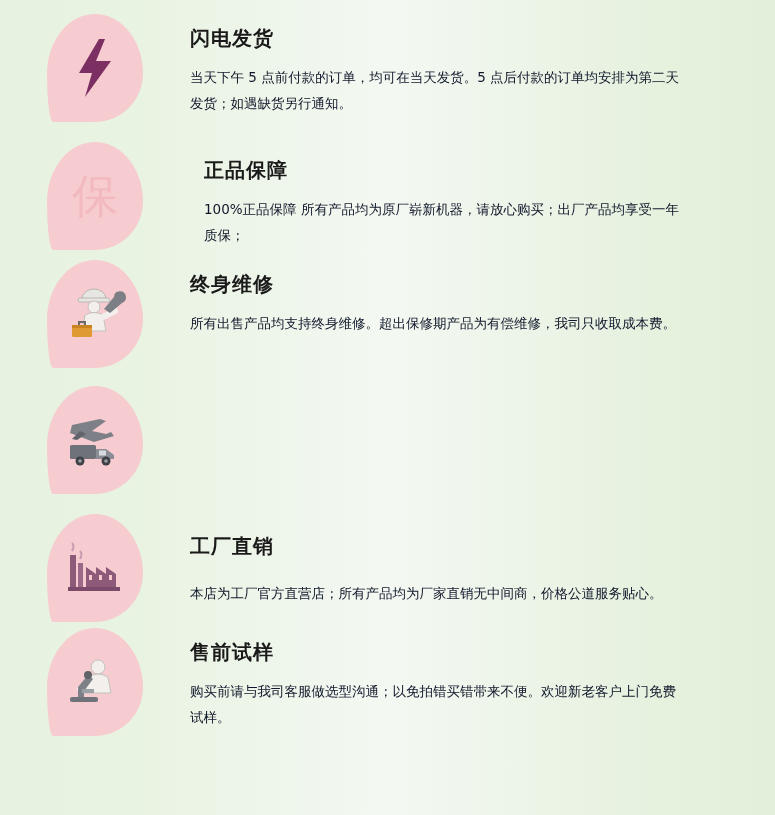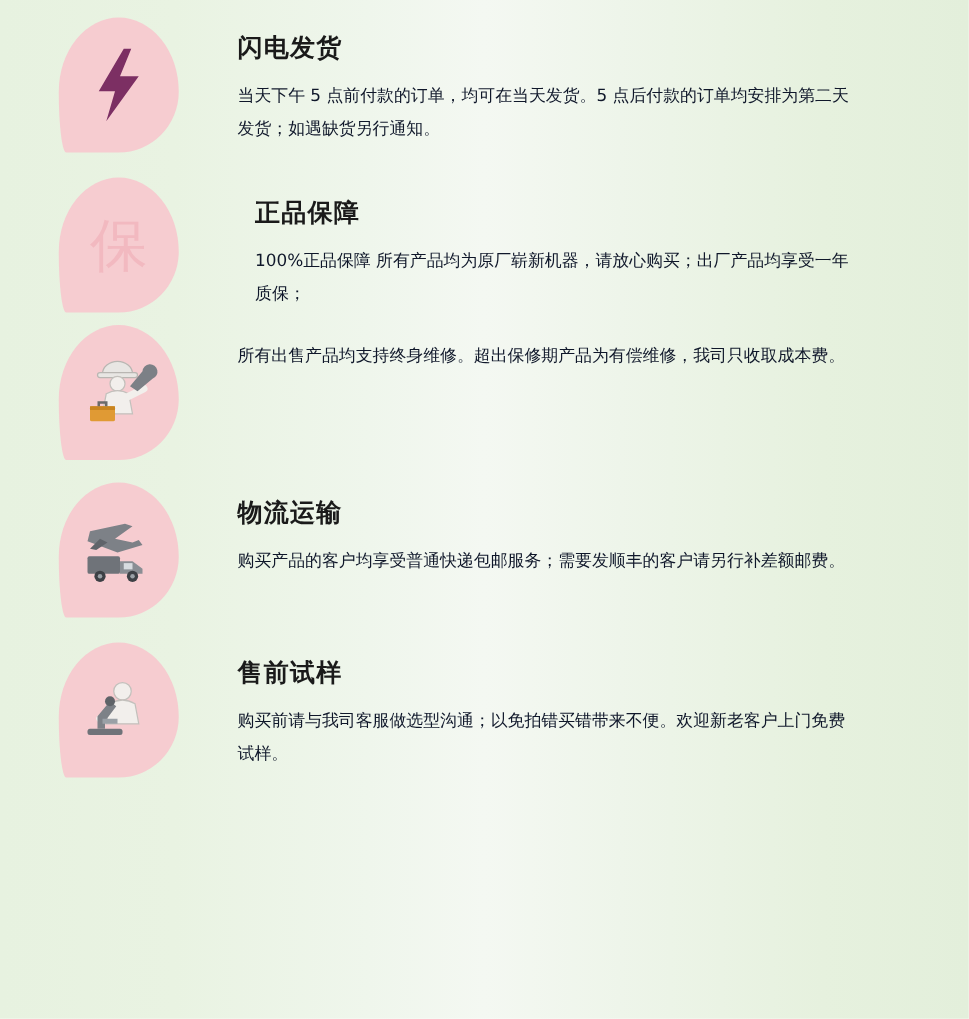--- a/index.html
+++ b/index.html
@@ -139,20 +139,21 @@
 
             <path d="M52 36 l12 -10 a6 6 0 1 0 -8 -6 l-10 12 z" fill="#7c8086"></path>
 
             <rect x="14" y="48" width="20" height="12" rx="1.5" fill="#e09a34"></rect>
             <rect x="14" y="48" width="20" height="3" fill="#c9841f"></rect>
             <path d="M21 48 v-3 h6 v3" fill="none" stroke="#6b6b6b" stroke-width="2"></path>
           </svg>
         </div>
       </div>
       <div class="text-col">
+        <h3 class="f-title">终身维修</h3>
         <p class="f-desc">所有出售产品均支持终身维修。超出保修期产品为有偿维修，我司只收取成本费。</p>
       </div>
     </div>
 
     <div class="feature f-4">
       <div class="icon-wrap">
         <div class="icon-badge">
           <svg width="78" height="70" viewBox="0 0 78 70" aria-hidden="true">
 
             <path d="M16 20 l28 -6 l6 2 l-14 10 l14 3 l5 -2 l3 4 l-20 6 l-24 -9 z" fill="#7d8187"></path>
@@ -161,26 +162,43 @@
             <rect x="14" y="40" width="26" height="14" rx="1.5" fill="#6f7379"></rect>
             <path d="M40 44 h10 l8 6 v4 h-18 z" fill="#8a8e94"></path>
             <rect x="43" y="45.5" width="7" height="5" fill="#d8dce0"></rect>
             <circle cx="24" cy="56" r="4.5" fill="#3d4045"></circle>
             <circle cx="24" cy="56" r="1.8" fill="#9aa0a6"></circle>
             <circle cx="50" cy="56" r="4.5" fill="#3d4045"></circle>
             <circle cx="50" cy="56" r="1.8" fill="#9aa0a6"></circle>
           </svg>
         </div>
       </div>
-      <div class="text-col">
-        <h3 class="f-title">物流运输</h3>
-        <p class="f-desc">购买产品的客户均享受普通快递包邮服务；需要发顺丰的客户请另行补差额邮费。</p>
-      </div>
-    </div>
-
+    </div>
+
+    <div class="feature f-5">
+      <div class="icon-wrap">
+        <div class="icon-badge">
+          <svg width="66" height="62" viewBox="0 0 66 62" aria-hidden="true">
+            <rect x="8" y="18" width="6" height="32" fill="#8d5a7a"></rect>
+            <rect x="16" y="26" width="5" height="24" fill="#9c6a88"></rect>
+            <path d="M24 50 v-20 l10 7 v-7 l10 7 v-7 l10 7 v13 z" fill="#8d5a7a"></path>
+            <rect x="6" y="50" width="52" height="4" fill="#7c4a6a"></rect>
+            <rect x="27" y="38" width="3" height="5" fill="#f6ccd0"></rect>
+            <rect x="37" y="38" width="3" height="5" fill="#f6ccd0"></rect>
+            <rect x="47" y="38" width="3" height="5" fill="#f6ccd0"></rect>
+            <path d="M10 14 q3 -5 0 -8" stroke="#c79ab0" stroke-width="2" fill="none"></path>
+            <path d="M18 22 q3 -5 0 -8" stroke="#c79ab0" stroke-width="2" fill="none"></path>
+          </svg>
+        </div>
+      </div>
+      <div class="text-col">
+        <h3 class="f-title">工厂直销</h3>
+        <p class="f-desc">本店为工厂官方直营店；所有产品均为厂家直销无中间商，价格公道服务贴心。</p>
+      </div>
+    </div>
 
     <div class="feature f-6">
       <div class="icon-wrap">
         <div class="icon-badge">
           <svg width="74" height="74" viewBox="0 0 74 74" aria-hidden="true">
 
             <circle cx="40" cy="22" r="7" fill="#f2efec" stroke="#c3c0bc" stroke-width="1"></circle>
 
             <path d="M30 32 q10 -6 20 0 l3 16 h-26 z" fill="#f2efec" stroke="#c3c0bc" stroke-width="1"></path>
 

